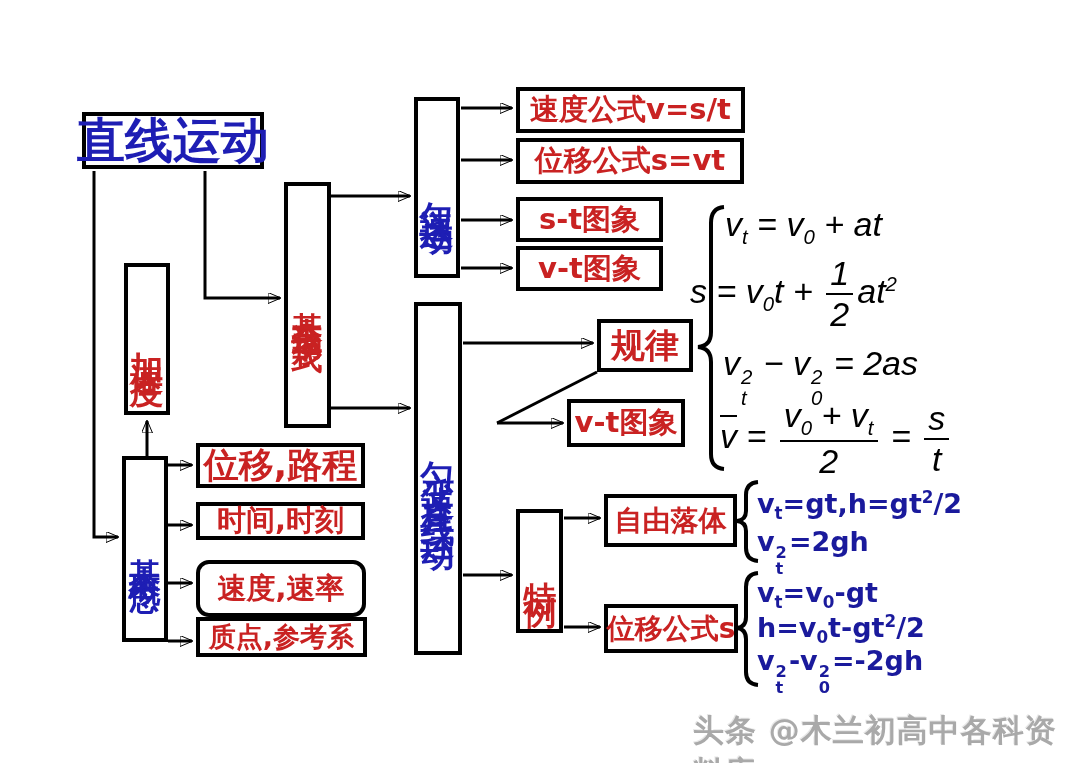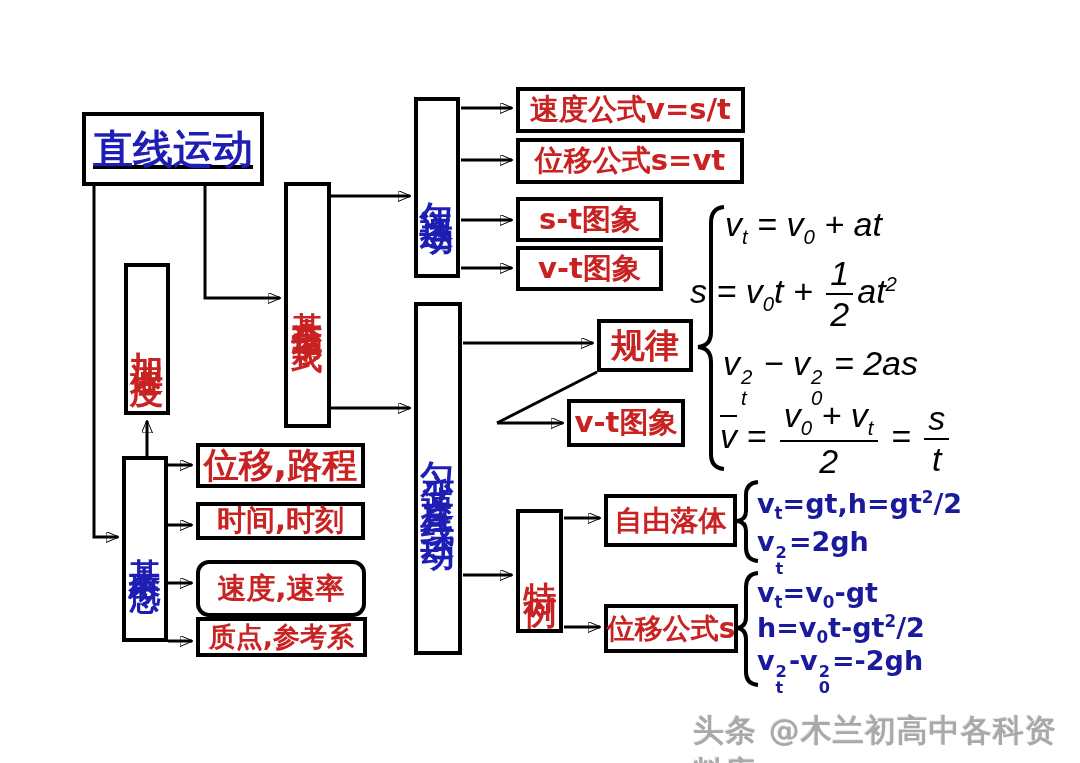--- a/index.html
+++ b/index.html
@@ -57,21 +57,21 @@
     <path class="conn" d="M597 372 L497 423"></path>
     <path class="conn" d="M497 423 H563" marker-end="url(#arr)"></path>
     <path class="conn" d="M463 575 H512" marker-end="url(#arr)"></path>
     <path class="conn" d="M564 518 H600" marker-end="url(#arr)"></path>
     <path class="conn" d="M564 627 H600" marker-end="url(#arr)"></path>
     <path class="brace" d="M724 207 Q711 208 711 223 L711 332 Q711 346 698 347 Q711 348 711 362 L711 454 Q711 468 724 469"></path>
     <path class="brace" d="M758 482 Q746 483 746 495 L746 511 Q746 520 737 521 Q746 522 746 531 L746 548 Q746 560 758 561"></path>
     <path class="brace" d="M758 573 Q746 574 746 587 L746 617 Q746 627 737 628 Q746 629 746 639 L746 672 Q746 684 758 685"></path>
   </svg>
 
-  <div class="box" style="left:82px;top:112px;width:182px;height:74px;font-size:40px;text-decoration:underline;">
+  <div class="box" style="left:82px;top:112px;width:182px;height:57px;font-size:48px;">
     <span class="tb">直线运动</span>
   </div>
 
   <div class="box v" style="left:124px;top:263px;width:46px;height:152px;font-size:34px;">
     <span class="tr" style="letter-spacing:10px;">加速度</span>
   </div>
 
   <div class="box v" style="left:284px;top:182px;width:47px;height:246px;font-size:31px;">
     <span class="tr" style="letter-spacing:6px;">基本运动形式</span>
   </div>

